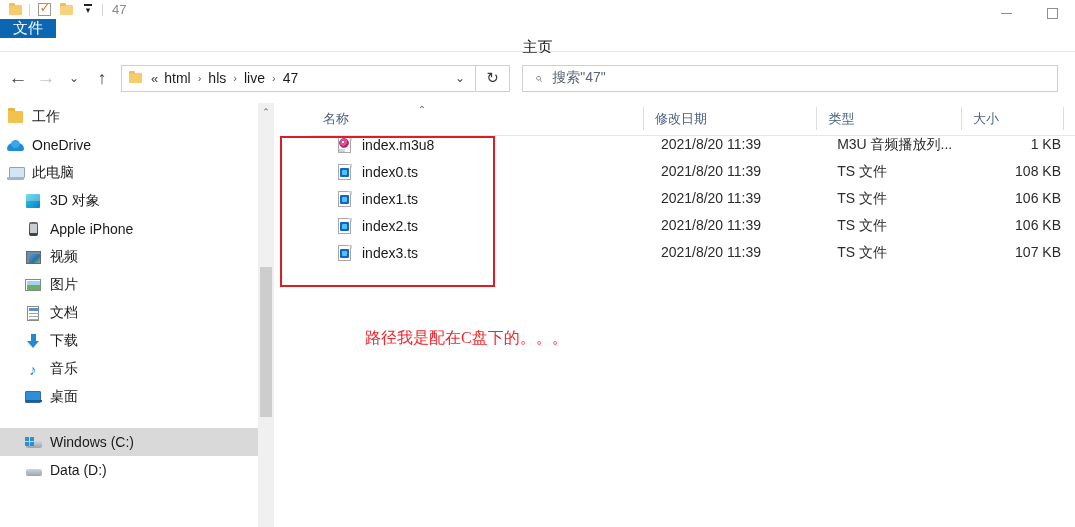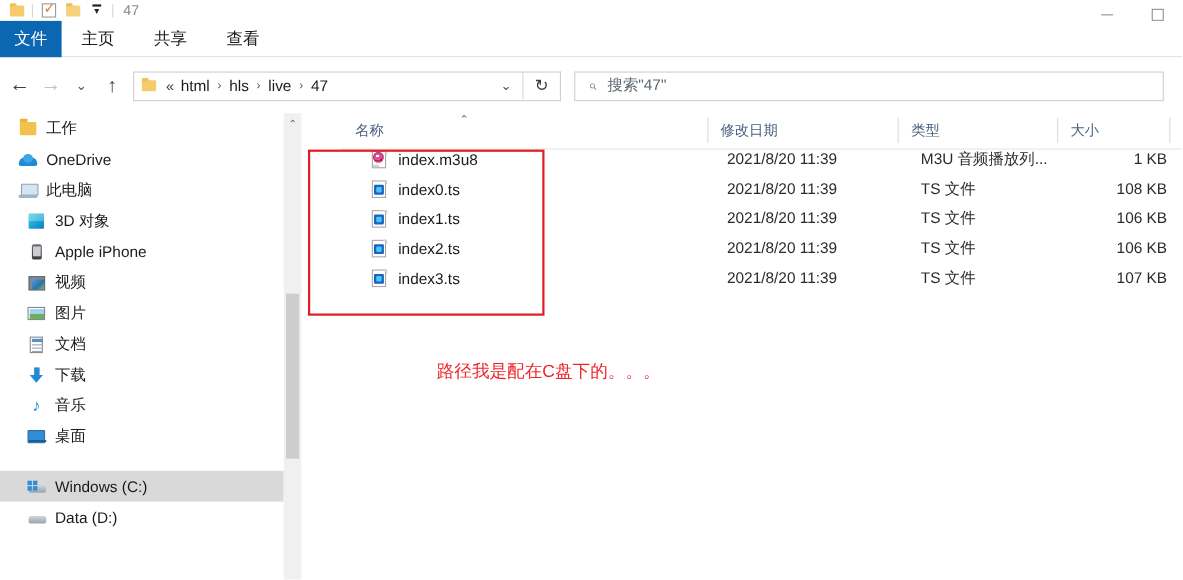--- a/index.html
+++ b/index.html
@@ -53,20 +53,21 @@
     position: relative;
   }
   .wc-min { width: 11px; height: 1px; background: #8f8f8f; position: relative; top: 4px; }
   .wc-max { width: 11px; height: 11px; border: 1px solid #8f8f8f; position: relative; top: 4px; }
 
   
   .ribbon {
     position: absolute; left: 0; top: 19px; width: 1075px; height: 33px;
     background: #ffffff; display: flex; align-items: stretch;
     border-bottom: 1px solid #e3e3e3;
+    flex-direction: column;
   }
   .tab {
     display: flex; align-items: center; justify-content: center;
     font-size: 15px; color: #1a1a1a; cursor: default;
     padding: 0 18px; height: 33px;
   }
   .tab.file {
     background: #0b67b2; color: #ffffff; width: 56px; padding: 0;
   }
 
@@ -108,21 +109,21 @@
   }
   .search-ico { font-size: 13px; color: #6a6a6a; transform: scaleX(-1); margin-right: 10px; }
   .search-ph { font-size: 14px; color: #5c6672; }
 
   
   .sidebar {
     position: absolute; left: 0; top: 103px; width: 258px; height: 424px;
     background: #ffffff; overflow: hidden;
   }
   .side-item {
-    display: flex; align-items: center; height: 28px; padding-left: 16px;
+    display: flex; align-items: center; height: 28px; padding-left: 6px;
     font-size: 14px; color: #1a1a1a; white-space: nowrap;
   }
   .side-item.indent1 { padding-left: 24px; align-items: center; }
   .side-item.sel { background: #d9d9d9; margin-top: 17px; }
   .side-ico {
     width: 18px; height: 18px; margin-right: 8px; flex: 0 0 18px;
     display: flex; align-items: center; justify-content: center; position: relative;
   }
 
   
@@ -243,22 +244,21 @@
   }
 
   
   .redbox {
     position: absolute; left: 280px; top: 136px; width: 215px; height: 151px;
     border: 2px solid #e01b22; pointer-events: none;
   }
   .redtext {
     position: absolute; left: 365px; top: 328px;
     font-size: 16px; color: #f0252b; white-space: nowrap;
-    font-family: Liberation Sans, sans-serif;
-    margin-left: 32px;
+    font-family: Liberation Serif, serif;
   }
 </style>
 </head>
 <body>
 
 <div class="window">
 
   <div class="titlebar">
     <div class="qat">
       <div class="qat-btn">

